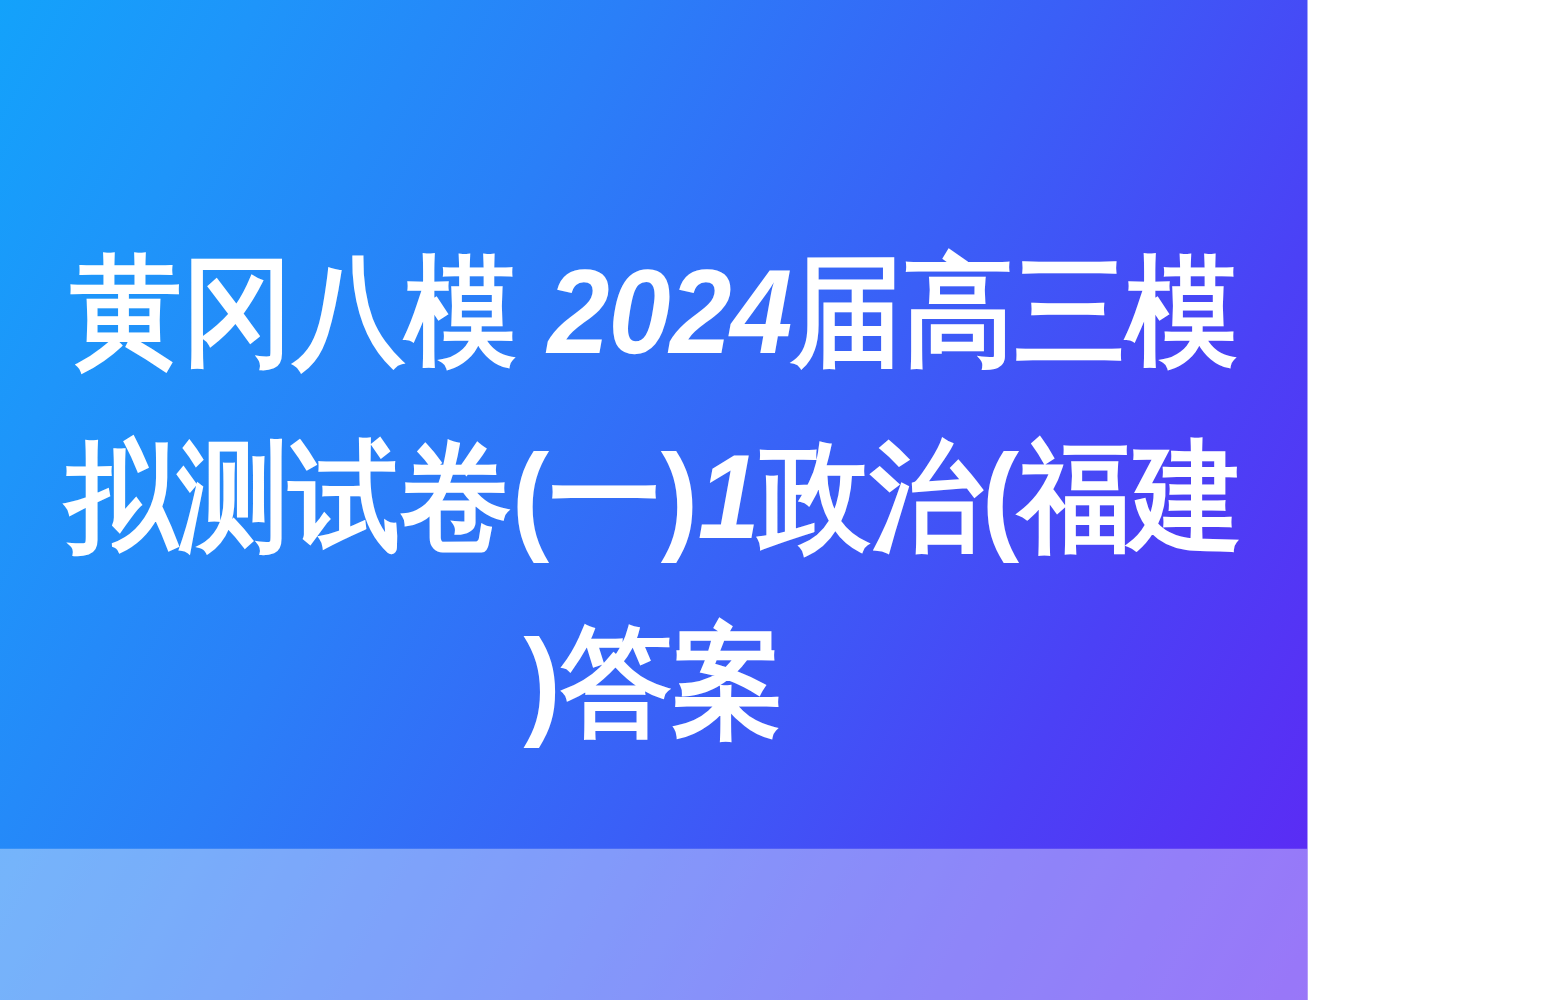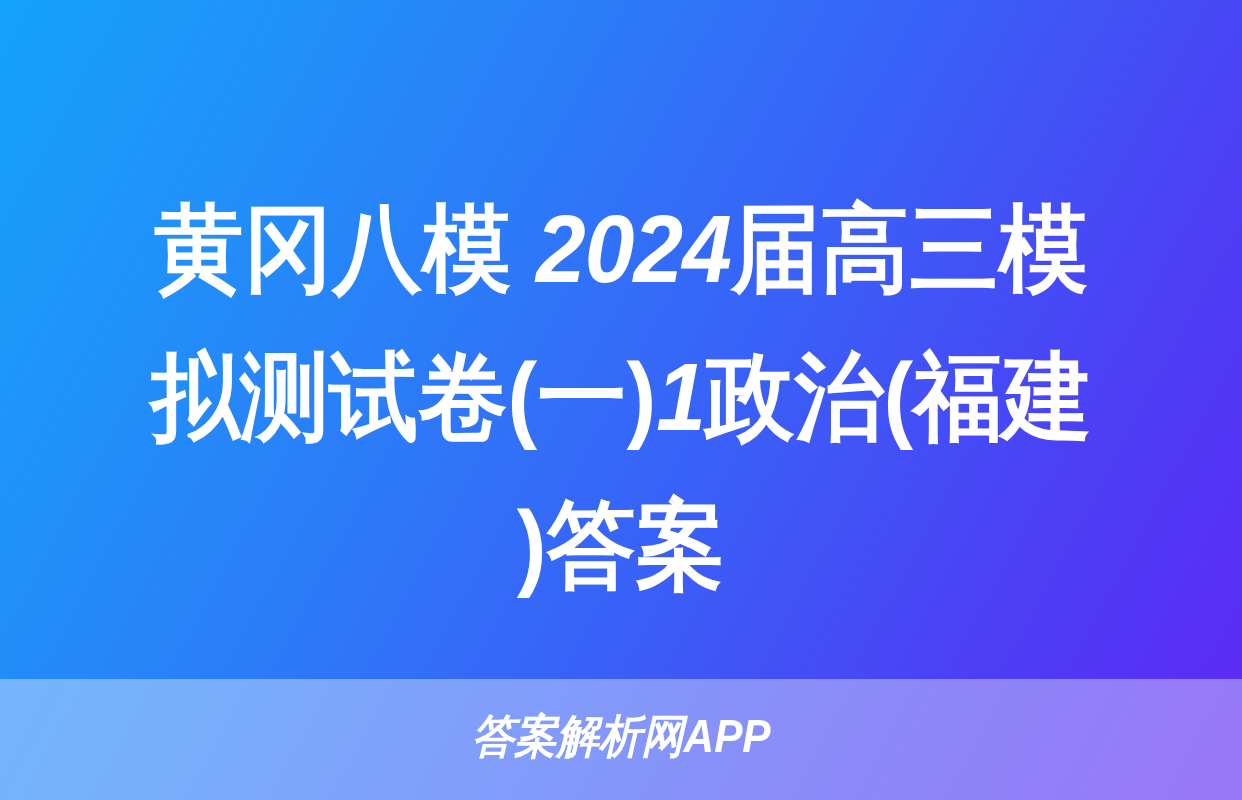--- a/index.html
+++ b/index.html
@@ -3,21 +3,21 @@
 <meta charset="utf-8">
 <title>answer-share-card</title>
 <style>
   html, body {
     margin: 0;
     padding: 0;
     background: #ffffff;
   }
   #card {
     position: relative;
-    width: 1242px;
+    width: 1046px;
     height: 800px;
     overflow: hidden;
     font-family: "Liberation Sans", "DejaVu Sans", sans-serif;
     
     background: linear-gradient(118deg,
         #13a2fb 0%,
         #1e95fa 14%,
         #2a7ff8 34%,
         #3a5ff7 58%,
         #4b41f6 78%,
@@ -103,17 +103,14 @@
     </div>
 
     <div class="title-line">
       <span>)答案</span>
     </div>
 
   </div>
 
   <div id="bottom-band"></div>
 
-  <div id="watermark">
-    <span id="watermark-text">答案解析网APP</span>
-  </div>
 
 </div>
 
 </body></html>

